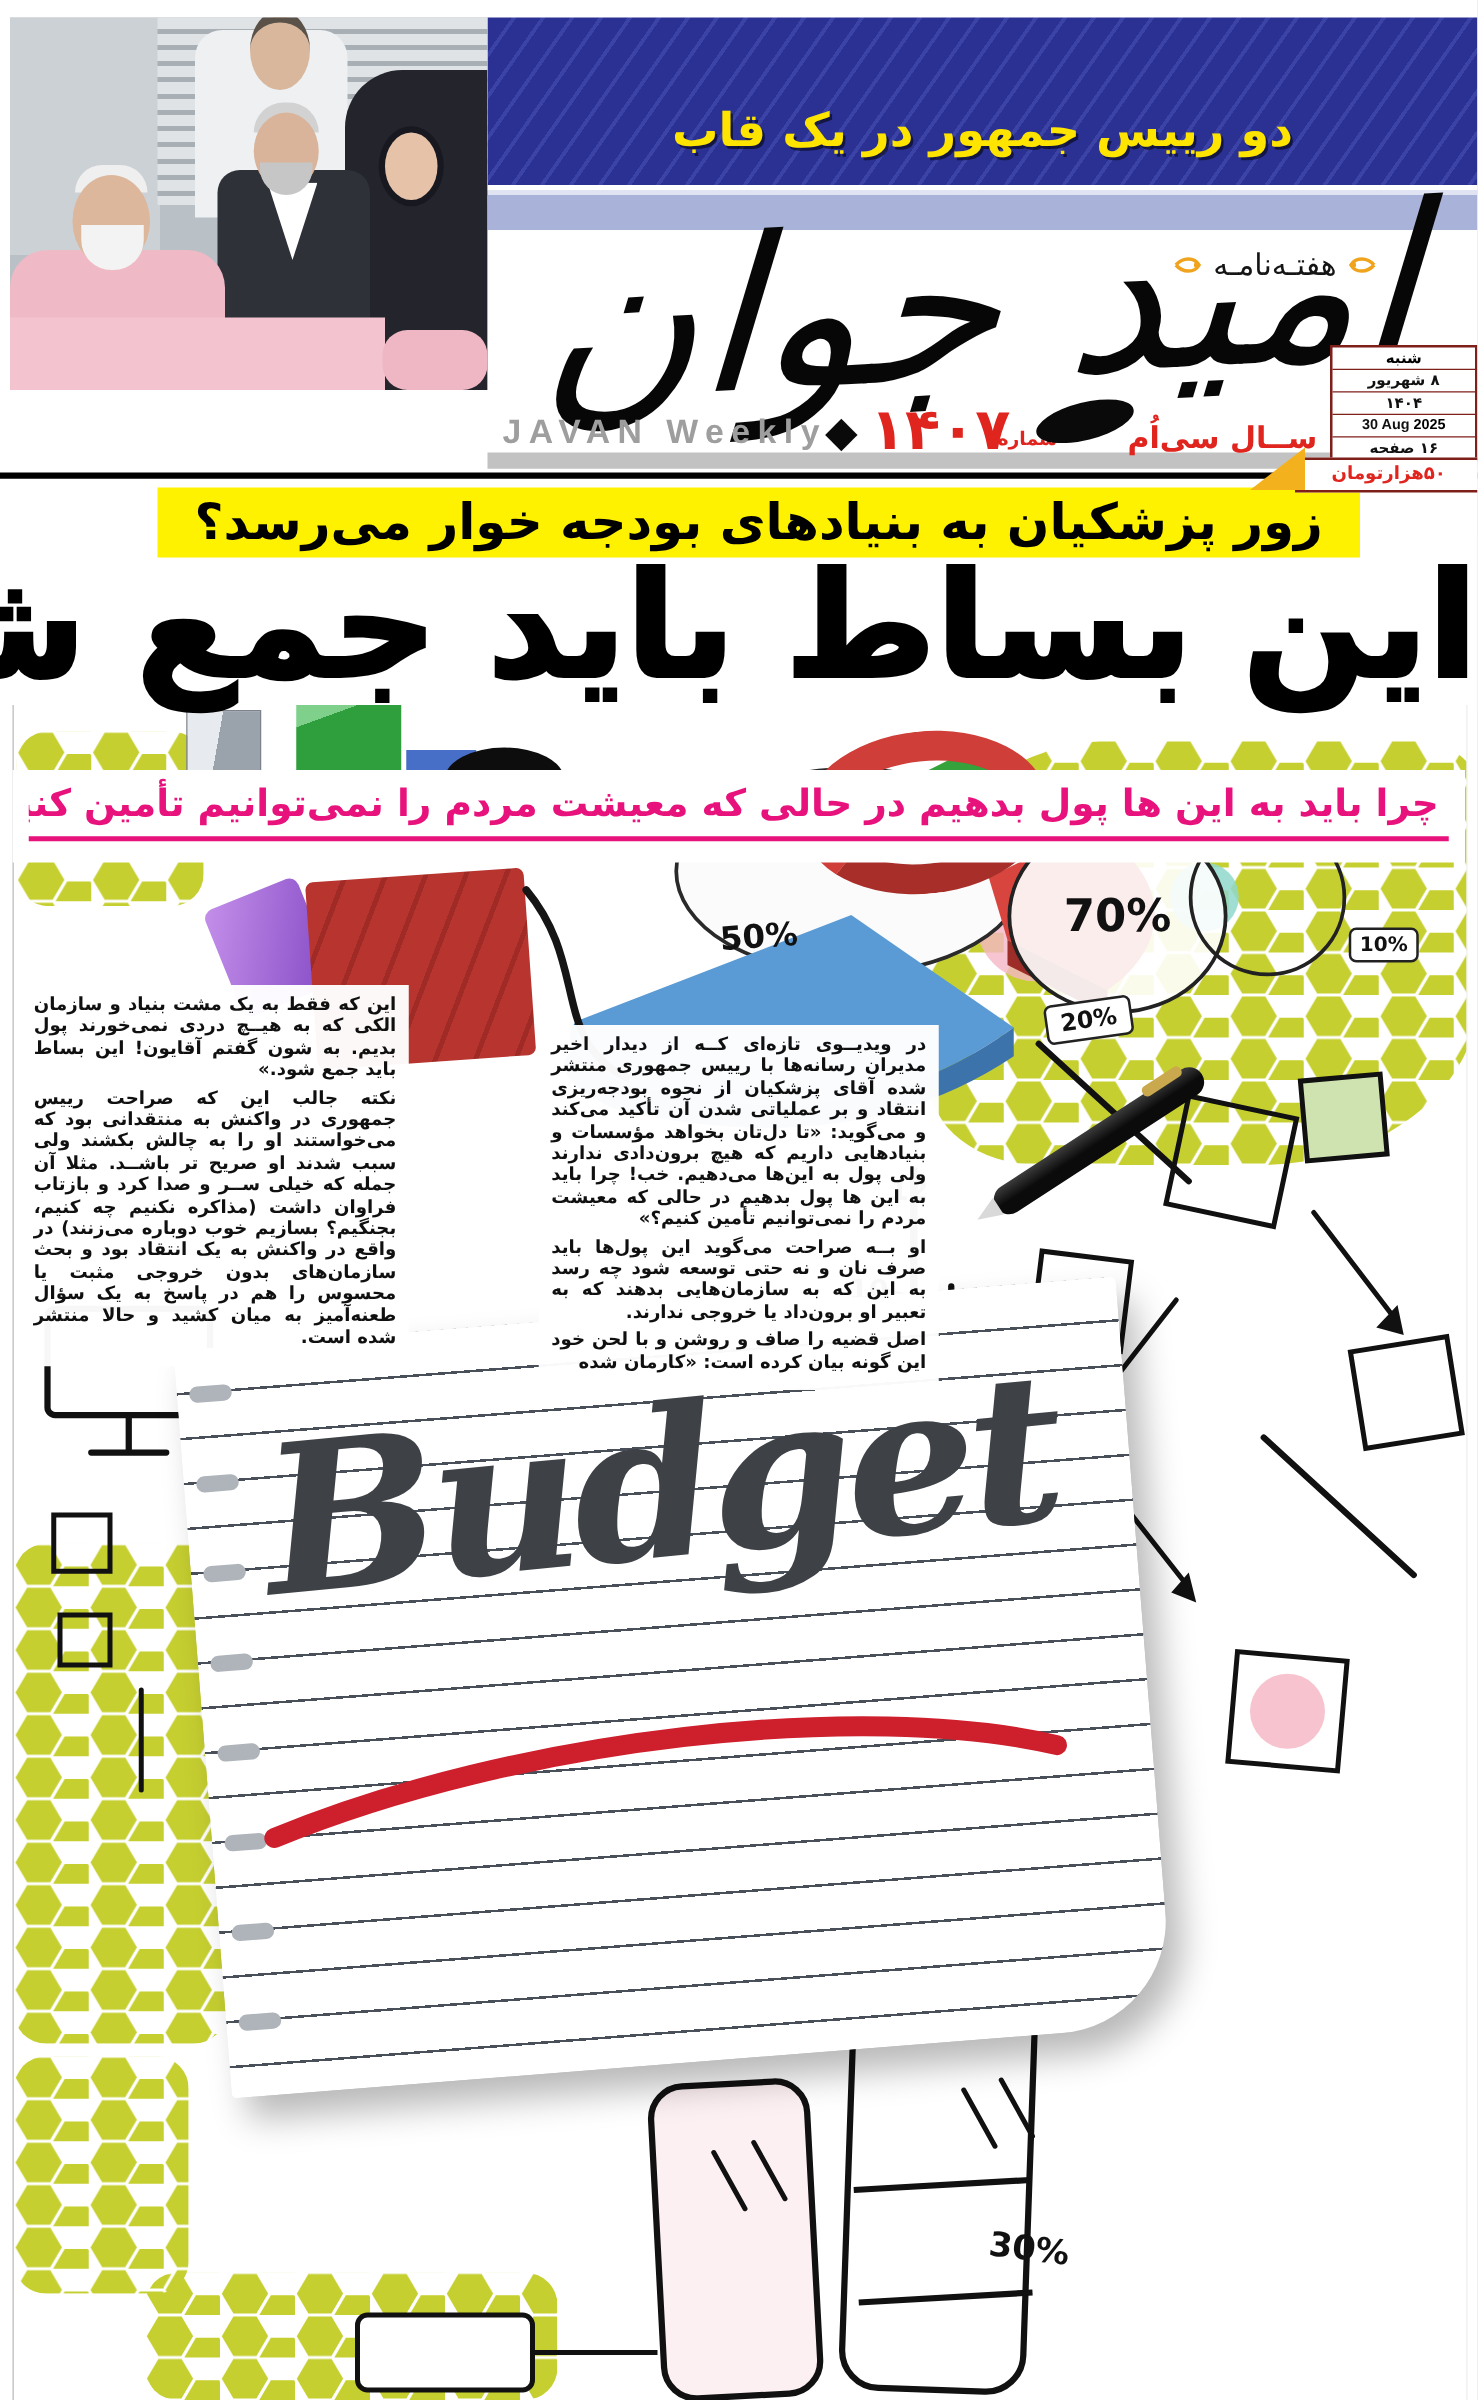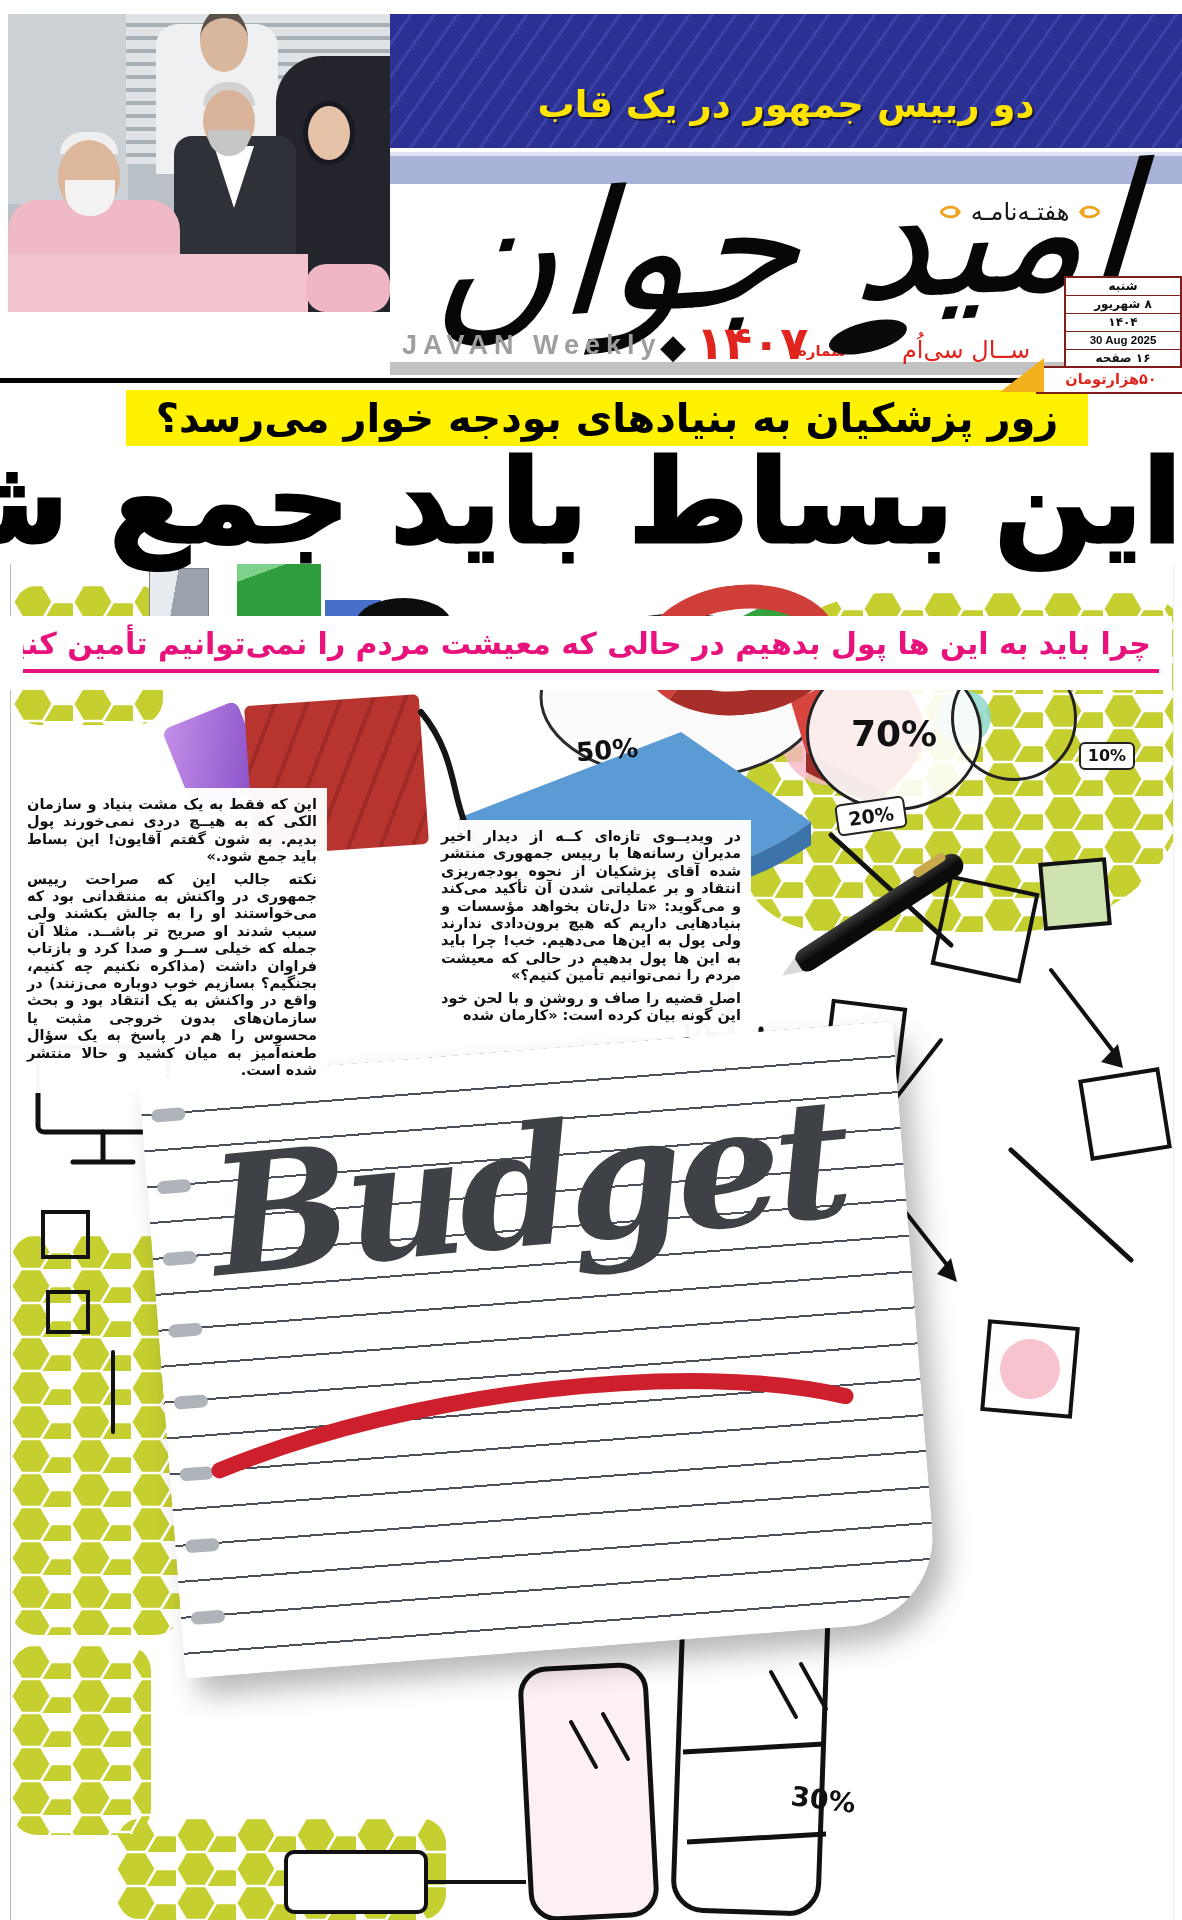--- a/index.html
+++ b/index.html
@@ -52,21 +52,21 @@
   .price{left:1036px;top:366px;width:146px;height:24px;z-index:9;background:#fff;border:2px solid #7e1f1a;
     color:#e0241e;font-size:14.5px;font-weight:bold;text-align:center;line-height:22px;direction:rtl;}
   .tri{left:1000px;top:358px;width:0;height:0;border-bottom:34px solid #f3b11d;border-left:44px solid transparent;z-index:9;}
   .latin{left:402px;top:330px;z-index:8;font-family:"Liberation Sans",sans-serif;font-weight:bold;
     font-size:27px;letter-spacing:6px;color:#9e9e9e;}
   .diamond{left:660px;top:326px;z-index:8;font-size:34px;color:#0a0a0a;}
   .issue-num{left:696px;top:316px;z-index:8;font-size:46px;font-weight:bold;color:#e0241e;}
   .issue-lab{left:798px;top:342px;z-index:8;font-size:15px;font-weight:bold;color:#e0241e;}
   .swash{left:828px;top:322px;width:80px;height:30px;background:#0a0a0a;border-radius:50%;
     transform:rotate(-14deg);z-index:8;}
-  .yearlab{left:902px;top:336px;z-index:8;font-size:24px;font-weight:normal;color:#e0241e;direction:rtl;}
+  .yearlab{left:902px;top:336px;z-index:8;font-size:24px;font-weight:bold;color:#e0241e;direction:rtl;}
   .graydiv{left:390px;top:362px;width:792px;height:13px;background:#c2c2c2;z-index:6;}
   .blackrule{left:0;top:378px;width:1182px;height:5px;background:#000;z-index:6;}
 
   
   .kicker-wrap{left:0;top:390px;width:1182px;text-align:center;z-index:6;padding-left:16px;}
   .kicker{display:inline-block;background:#fff200;color:#000;font-weight:bold;font-size:40px;
     direction:rtl;padding:5px 30px;white-space:nowrap;}
   .white-mask{left:0;top:430px;width:1182px;height:134px;background:#fff;z-index:2;}
   .mainhead{left:0;top:434px;width:1182px;text-align:center;z-index:4;direction:rtl;
     font-size:116px;font-weight:bold;color:#000;-webkit-text-stroke:3px #000;white-space:nowrap;}
@@ -305,20 +305,21 @@
       <path d="M30,0 L30,100" stroke="#111" stroke-width="6" fill="none" stroke-linecap="round"></path>
       <path d="M10,100 L120,130" stroke="#111" stroke-width="6" fill="none" stroke-linecap="round"></path>
       <path d="M60,95 L60,118" stroke="#111" stroke-width="5" fill="none" stroke-linecap="round"></path>
       <path d="M90,105 L90,128" stroke="#111" stroke-width="5" fill="none" stroke-linecap="round"></path>
     </svg>
     <div class="lab" style="left:700px;top:378px;font-size:23px;">12</div>
     <div class="lab" style="left:668px;top:458px;font-size:23px;">10</div>
 
     <div class="col" style="left:420px;top:258px;width:300px;">
       <p>در ویدیــوی تازه‌ای کــه از دیدار اخیر مدیران رسانه‌ها با رییس جمهوری منتشر شده آقای پزشکیان از نحوه بودجه‌ریزی انتقاد و بر عملیاتی شدن آن تأکید می‌کند و می‌گوید: «تا دل‌تان بخواهد مؤسسات و بنیادهایی داریم که هیچ برون‌دادی ندارند ولی پول به این‌ها می‌دهیم. خب! چرا باید به این ها پول بدهیم در حالی که معیشت مردم را نمی‌توانیم تأمین کنیم؟»</p>
+      <p>او بــه صراحت می‌گوید این پول‌ها باید صرف نان و نه حتی توسعه شود چه رسد به این که به سازمان‌هایی بدهند که به تعبیر او برون‌داد یا خروجی ندارند.</p>
       <p>اصل قضیه را صاف و روشن و با لحن خود این گونه بیان کرده است: «کارمان شده</p>
     </div>
     <div class="col" style="left:6px;top:226px;width:290px;">
       <p>این که فقط به یک مشت بنیاد و سازمان الکی که به هیــچ دردی نمی‌خورند پول بدیم. به شون گفتم آقایون! این بساط باید جمع شود.»</p>
       <p>نکته جالب این که صراحت رییس جمهوری در واکنش به منتقدانی بود که می‌خواستند او را به چالش بکشند ولی سبب شدند او صریح تر باشــد. مثلا آن جمله که خیلی ســر و صدا کرد و بازتاب فراوان داشت (مذاکره نکنیم چه کنیم، بجنگیم؟ بسازیم خوب دوباره می‌زنند) در واقع در واکنش به یک انتقاد بود و بحث سازمان‌های بدون خروجی مثبت یا محسوس را هم در پاسخ به یک سؤال طعنه‌آمیز به میان کشید و حالا منتشر شده است.</p>
     </div>
 
     <svg class="doodle" style="left:12px;top:470px;" width="210" height="420" viewBox="0 0 210 420">
       <rect x="15" y="15" width="130" height="85" rx="6" fill="none" stroke="#111" stroke-width="5"></rect>
       <path d="M80,100 L80,130 M50,130 L110,130" stroke="#111" stroke-width="5" fill="none" stroke-linecap="round"></path>

